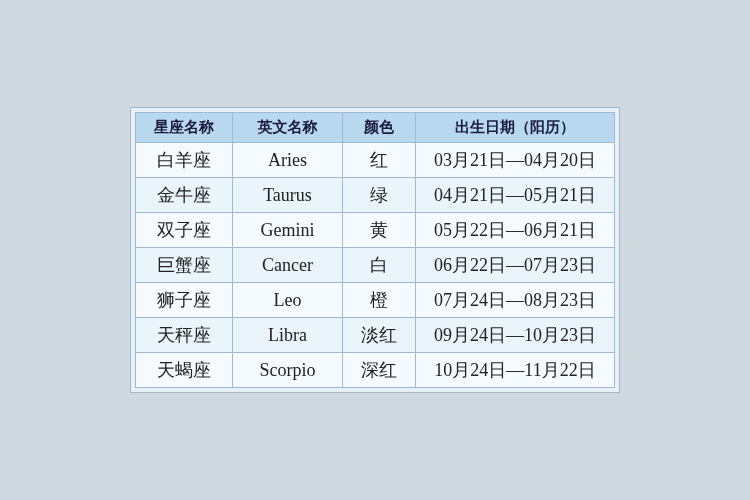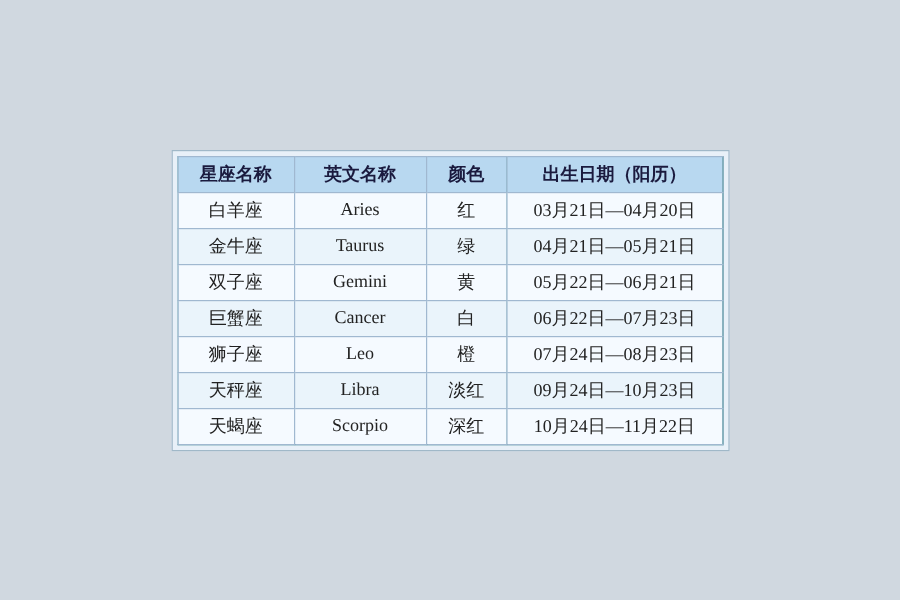--- a/index.html
+++ b/index.html
@@ -15,28 +15,28 @@
     }
 
     .table-container {
       background-color: #e8f0f8;
       border: 1px solid #a0b8c8;
       padding: 4px;
     }
 
     table {
       border-collapse: collapse;
-      background-color: #0f766e;
+      background-color: #a21caf;
     }
 
     th, td {
       border: 1px solid #a0b8d0;
       padding: 5px 18px;
       text-align: center;
-      font-size: 15px;
+      font-size: 18px;
       color: #222;
       white-space: nowrap;
     }
 
     thead th {
       background-color: #b8d8f0;
       color: #1a1a3e;
       font-weight: bold;
       font-size: 15px;
     }

